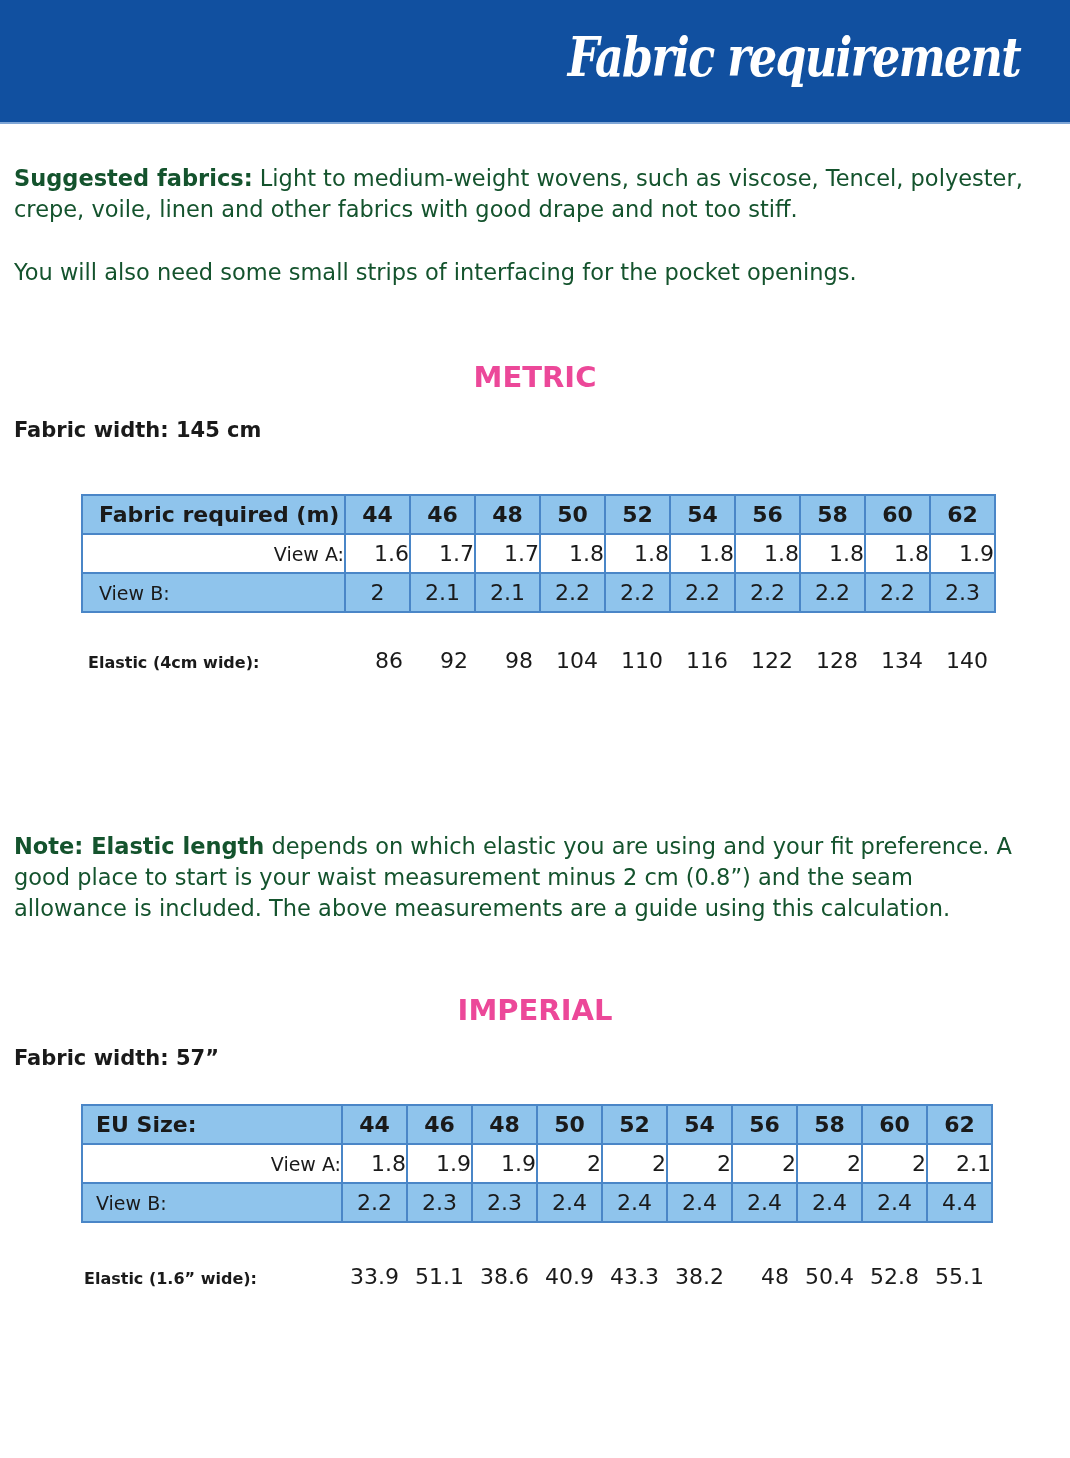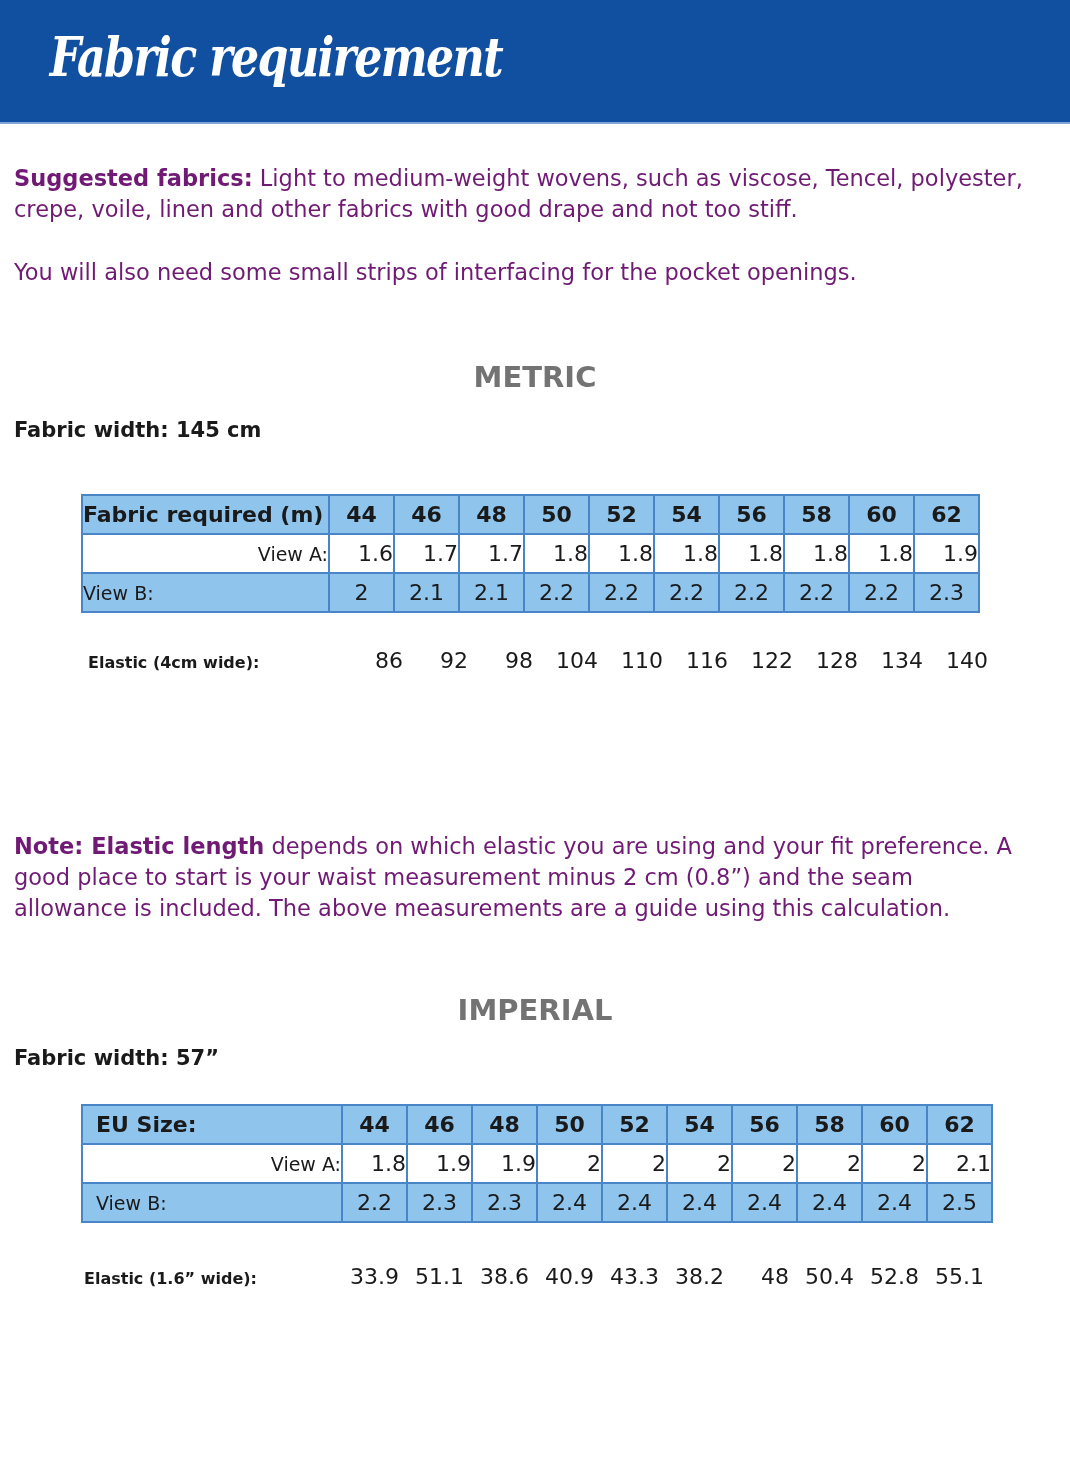--- a/index.html
+++ b/index.html
@@ -3,50 +3,50 @@
 <meta charset="utf-8">
 <style>
   html, body { margin: 0; padding: 0; }
   body {
     width: 1070px; height: 1458px; background: #ffffff; position: relative;
     font-family: "DejaVu Sans", sans-serif; color: #1a1a1a; overflow: hidden;
   }
   .header {
     position: absolute; left: 0; top: 0; width: 1070px; height: 122px;
     background: #1150a0; border-bottom: 2px solid #7fa6d6;
-    display: flex; align-items: center; justify-content: flex-start;
+    display: flex; align-items: center; justify-content: flex-end;
   }
   .header h1 {
     margin: 0; color: #ffffff; font-family: "DejaVu Serif", serif;
     font-style: italic; font-weight: bold; font-size: 54px; letter-spacing: -2px;
     transform: scaleX(0.82); margin-top: -8px;
   }
   .para {
     position: absolute; left: 14px; width: 1040px; font-size: 22.5px; line-height: 31px;
-    color: #701a75;
+    color: #14532d;
   }
   .para b { font-weight: bold; }
   .section-title {
     position: absolute; left: 0; width: 1070px; text-align: center;
-    color: #737373; font-weight: bold; font-size: 29px;
+    color: #ec4899; font-weight: bold; font-size: 29px;
   }
   .width-label {
     position: absolute; left: 14px; font-size: 21px; font-weight: bold;
   }
   table.req {
     position: absolute; left: 81px; border-collapse: collapse;
     font-size: 22px;
   }
   table.req td {
     border: 2px solid #4a86c7; height: 37px; padding: 0; text-align: center;
   }
   table.req tr.row-head td { background: #8fc4ec; font-weight: bold; font-size: 22px; }
   table.req tr.row-a td { background: #ffffff; text-align: right; }
   table.req tr.row-b td { background: #8fc4ec; }
-  table.req td.label { text-align: left; padding-left: 0; width: 245px; }
+  table.req td.label { text-align: left; padding-left: 16px; width: 245px; }
   table.req tr.row-a td.label, table.req tr.row-b td.label { font-size: 19px; }
   table.req td.num { width: 63px; }
   .elastic {
     position: absolute; left: 88px; display: flex; align-items: baseline; font-size: 22px;
   }
   .elastic .lbl { font-weight: bold; font-size: 16px; width: 250px; }
   .elastic .val { width: 65px; text-align: right; }
 </style>
 </head>
 <body>
@@ -160,21 +160,21 @@
     <td class="label" style="padding-left:13px;">View B:</td>
     <td>2.2</td>
     <td>2.3</td>
     <td>2.3</td>
     <td>2.4</td>
     <td>2.4</td>
     <td>2.4</td>
     <td>2.4</td>
     <td>2.4</td>
     <td>2.4</td>
-    <td>2.5</td>
+    <td>4.4</td>
   </tr>
 </tbody>
   </table>
 
 <div class="elastic" style="top:1264px; left:84px;">
   <span class="lbl" style="width:250px;">Elastic (1.6” wide):</span>
   <span class="val">33.9</span>
   <span class="val">51.1</span>
   <span class="val">38.6</span>
   <span class="val">40.9</span>

